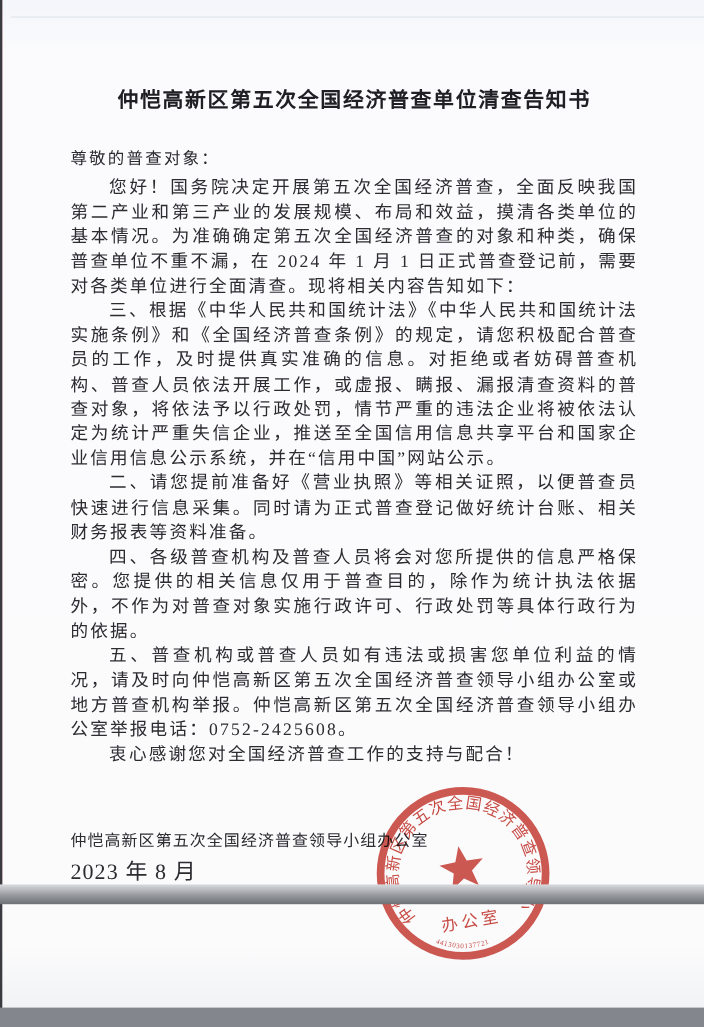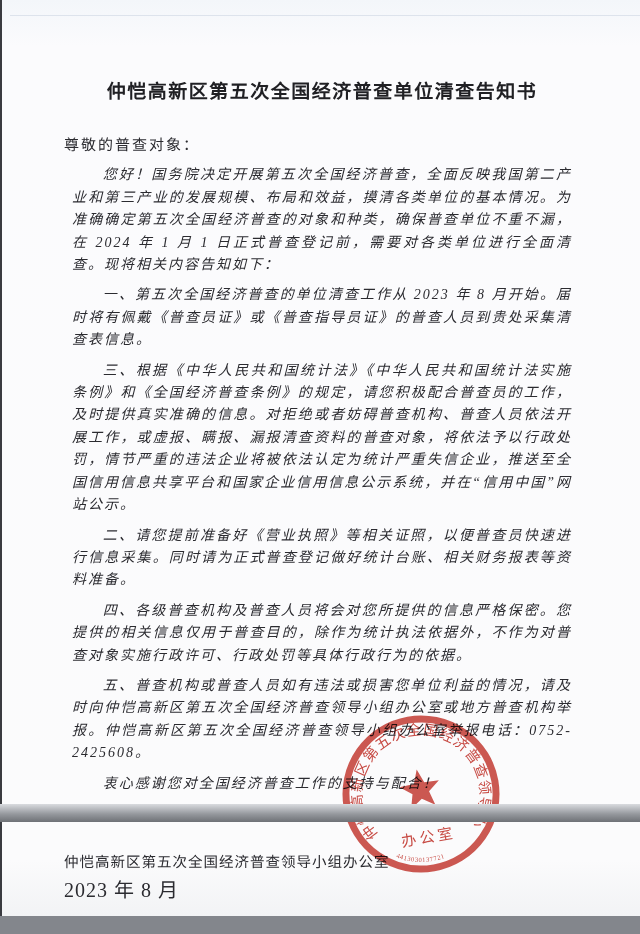--- a/index.html
+++ b/index.html
@@ -35,23 +35,23 @@
   h1.title{
     margin:0 0 30px 0;
     font-size:19px;line-height:24px;font-weight:bold;
     letter-spacing:1.5px;text-align:center;color:#202024;
   }
   .salutation{
     margin:12px 0 4px 0;
     font-size:15px;line-height:22.4px;letter-spacing:2px;
   }
   p.body{
-    margin:8px;
-    font-size:14px;line-height:22.4px;letter-spacing:2px;
-    text-align:justify;text-indent:2.2em;font-style:italic;
+    margin:0;
+    font-size:16px;line-height:22.4px;letter-spacing:2px;
+    text-align:justify;text-indent:2.2em;
   }
   .sig-block{width:516px;text-align:left;margin-top:12px;}
   .signature{
     margin-top:56px;padding-right:30px;
     font-size:14.5px;line-height:22px;letter-spacing:1px;
   }
   .date{
     margin-top:6px;padding-right:138px;
     font-size:20px;line-height:22px;letter-spacing:1px;
   }
@@ -67,21 +67,20 @@
 
 <div class="scan">
   <div class="paper">
     <div class="content">
 
       <h1 class="title">仲恺高新区第五次全国经济普查单位清查告知书</h1>
 
       <p class="salutation">尊敬的普查对象：</p>
 
       <p class="body">您好！国务院决定开展第五次全国经济普查，全面反映我国第二产业和第三产业的发展规模、布局和效益，摸清各类单位的基本情况。为准确确定第五次全国经济普查的对象和种类，确保普查单位不重不漏，在 2024 年 1 月 1 日正式普查登记前，需要对各类单位进行全面清查。现将相关内容告知如下：</p>
-      <p class="body">一、第五次全国经济普查的单位清查工作从 2023 年 8 月开始。届时将有佩戴《普查员证》或《普查指导员证》的普查人员到贵处采集清查表信息。</p>
       <p class="body">三、根据《中华人民共和国统计法》《中华人民共和国统计法实施条例》和《全国经济普查条例》的规定，请您积极配合普查员的工作，及时提供真实准确的信息。对拒绝或者妨碍普查机构、普查人员依法开展工作，或虚报、瞒报、漏报清查资料的普查对象，将依法予以行政处罚，情节严重的违法企业将被依法认定为统计严重失信企业，推送至全国信用信息共享平台和国家企业信用信息公示系统，并在“信用中国”网站公示。</p>
       <p class="body">二、请您提前准备好《营业执照》等相关证照，以便普查员快速进行信息采集。同时请为正式普查登记做好统计台账、相关财务报表等资料准备。</p>
       <p class="body">四、各级普查机构及普查人员将会对您所提供的信息严格保密。您提供的相关信息仅用于普查目的，除作为统计执法依据外，不作为对普查对象实施行政许可、行政处罚等具体行政行为的依据。</p>
       <p class="body">五、普查机构或普查人员如有违法或损害您单位利益的情况，请及时向仲恺高新区第五次全国经济普查领导小组办公室或地方普查机构举报。仲恺高新区第五次全国经济普查领导小组办公室举报电话：0752-2425608。</p>
       <p class="body">衷心感谢您对全国经济普查工作的支持与配合！</p>
 
       <div class="sig-block">
         <div class="signature">仲恺高新区第五次全国经济普查领导小组办公室</div>
         <div class="date">2023 年 8 月</div>
       </div>

